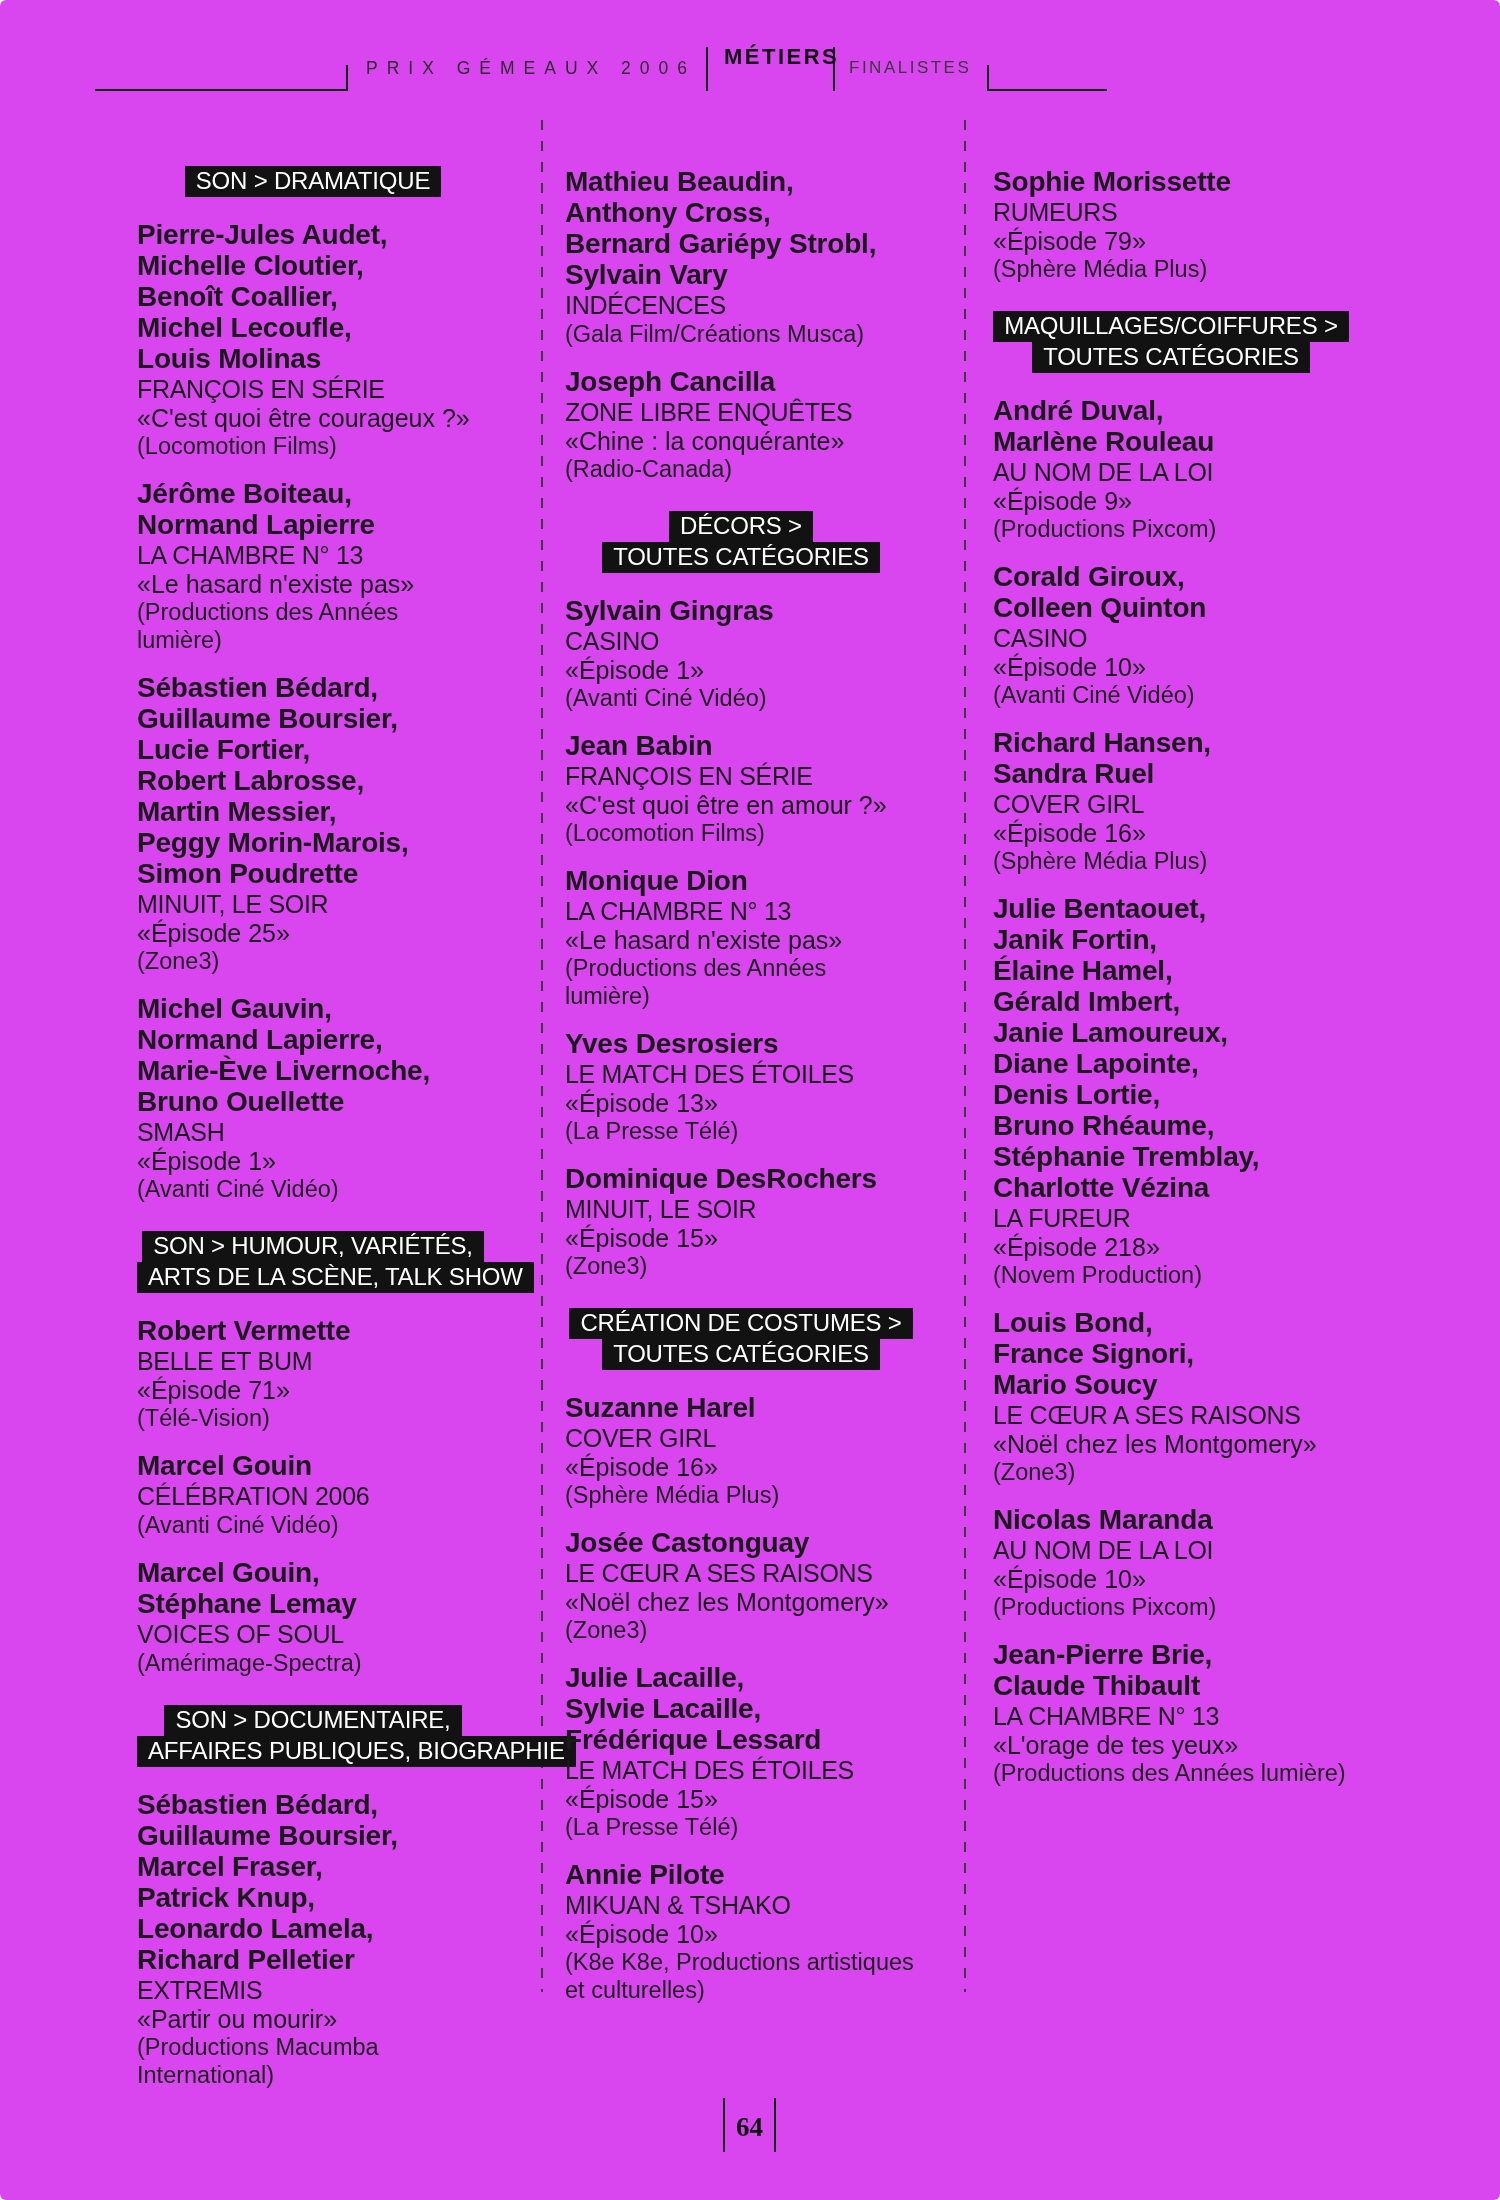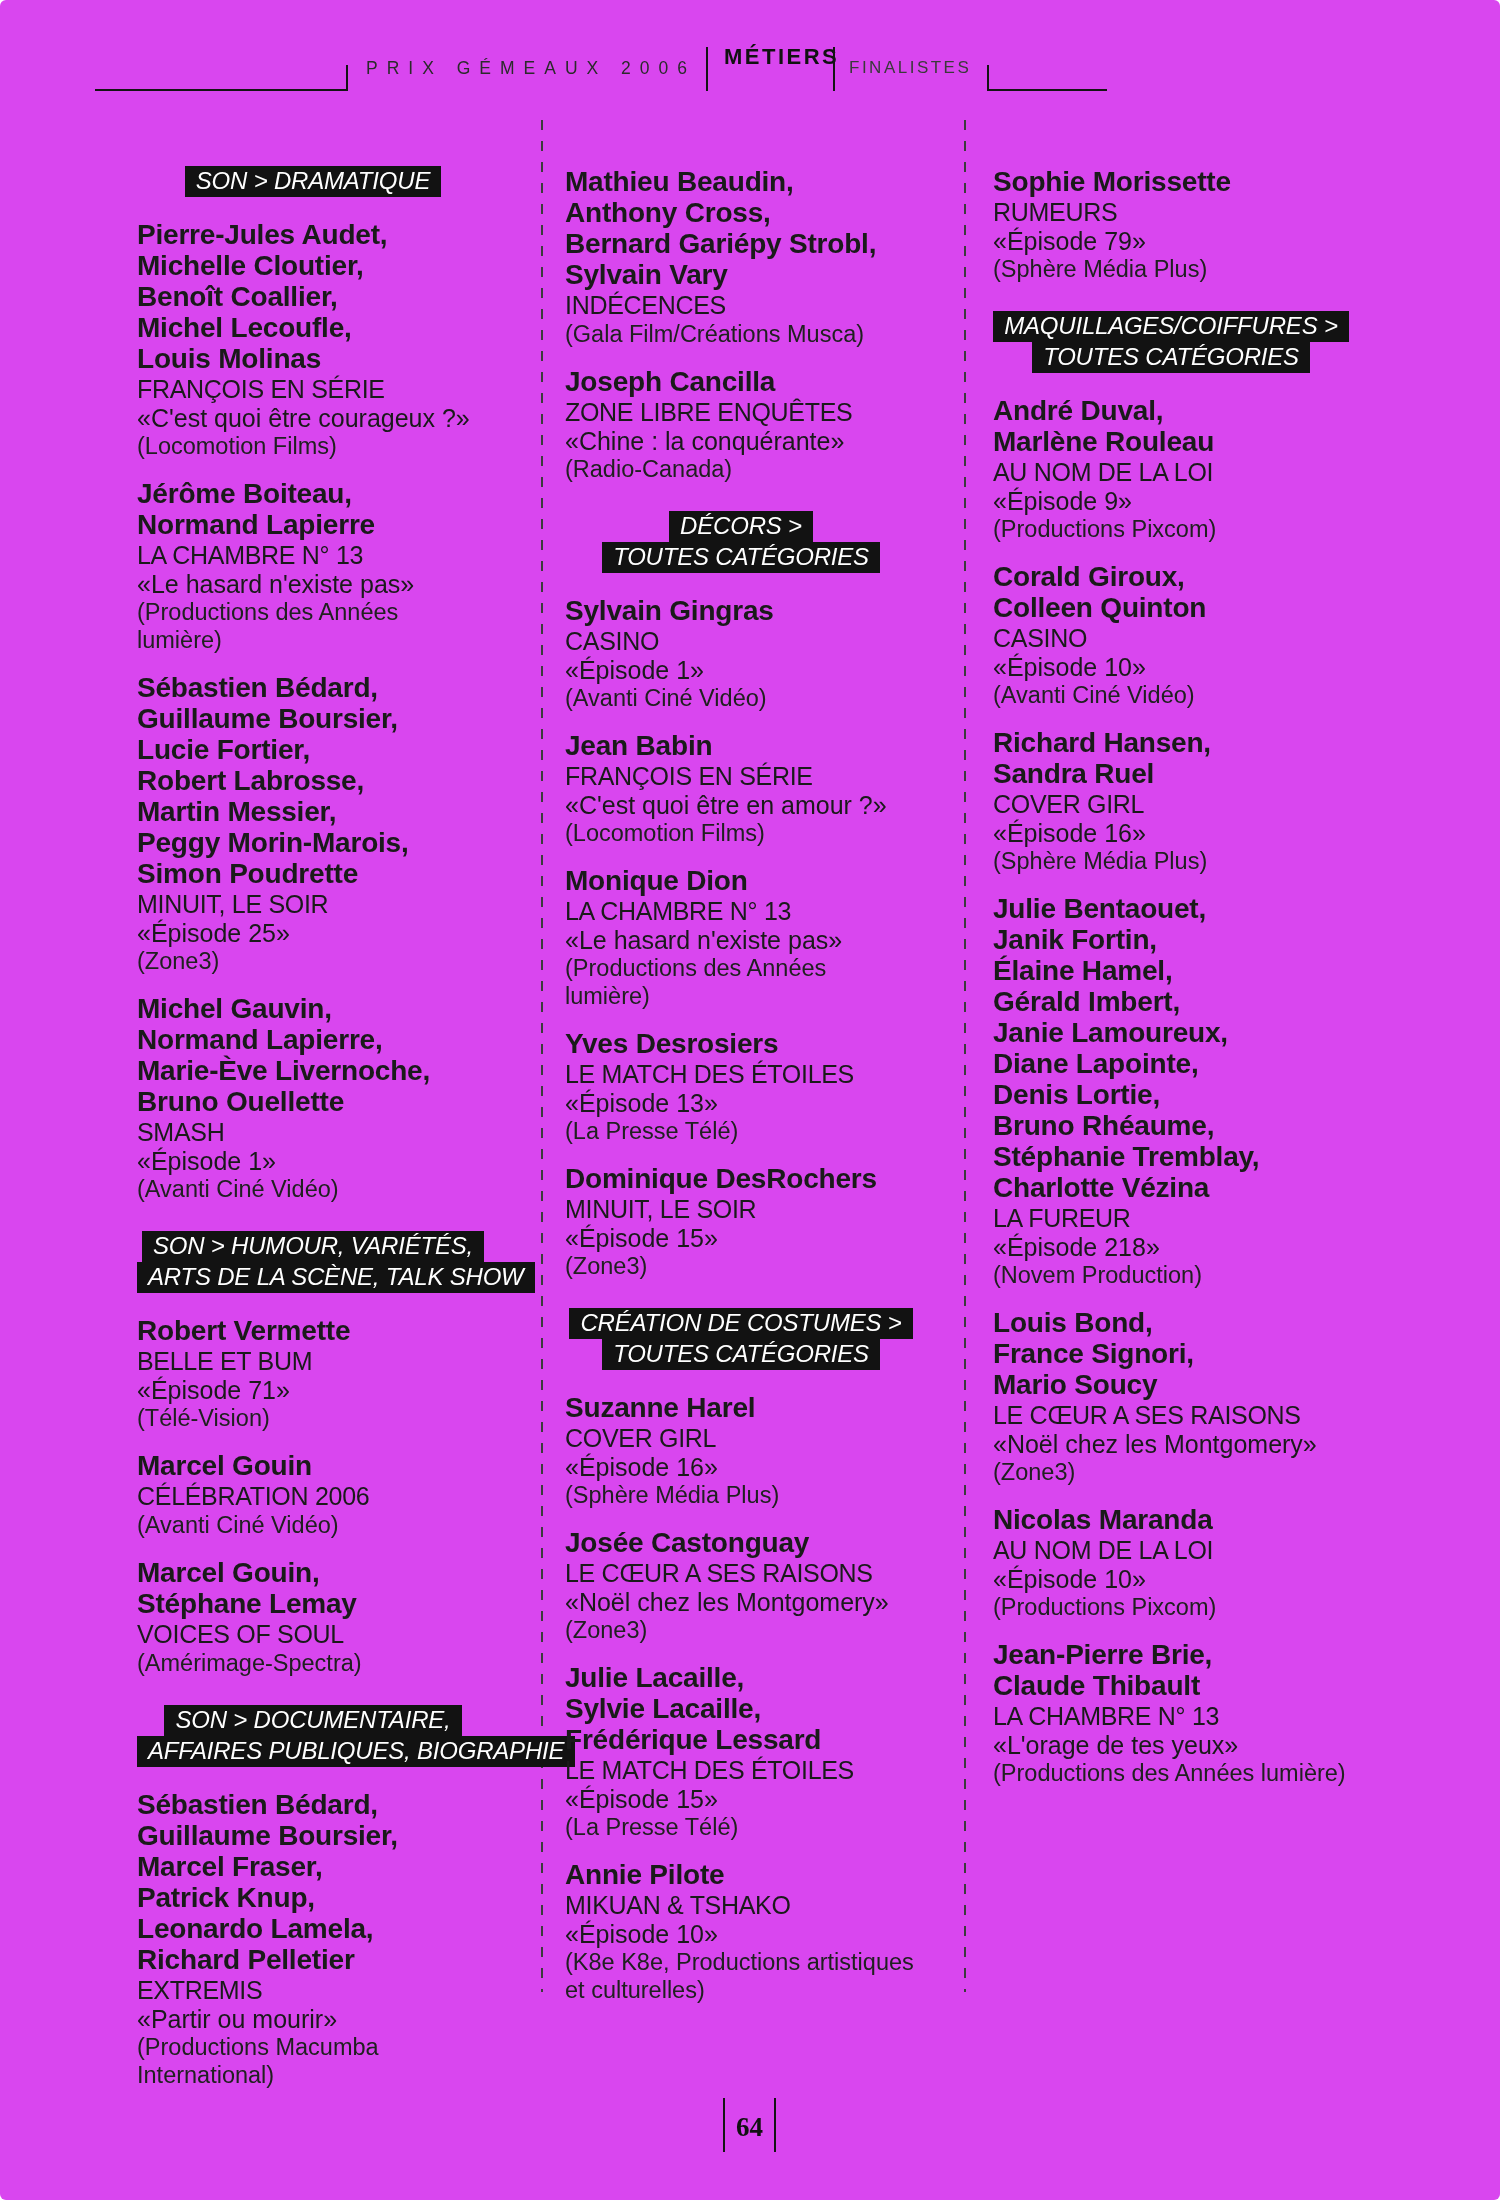--- a/index.html
+++ b/index.html
@@ -31,21 +31,21 @@
   #col3{left:993px;width:356px;}
 
   .entry{margin:0 0 18px 0;}
   .name{font-weight:700;font-size:28px;line-height:31px;letter-spacing:-0.2px;}
   .series{font-size:25px;line-height:29px;letter-spacing:-0.3px;margin-top:1px;}
   .quote{font-size:25px;line-height:28px;}
   .prod{font-size:23.5px;line-height:28px;color:#202020;}
 
   .category{margin:28px 0 22px 0;text-align:center;}
   .category.first{margin-top:0;}
-  .cat-row{line-height:0;font-style:italic;}
+  .cat-row{line-height:0;}
   .cat-line{display:inline-block;background:#121212;color:#ffffff;white-space:nowrap;
     font-size:24px;line-height:24px;letter-spacing:-0.2px;padding:3px 11px 4px 11px;}
 
   
   .footer-bar{position:absolute;top:2098px;width:2px;height:54px;background:#141414;}
   .footer-bar-l{left:723px;} .footer-bar-r{left:774px;}
   .page-num{position:absolute;left:723px;top:2112px;width:53px;text-align:center;
     font-family:"Liberation Serif",serif;font-weight:700;font-size:27px;color:#111;}
 </style>
 </head>

